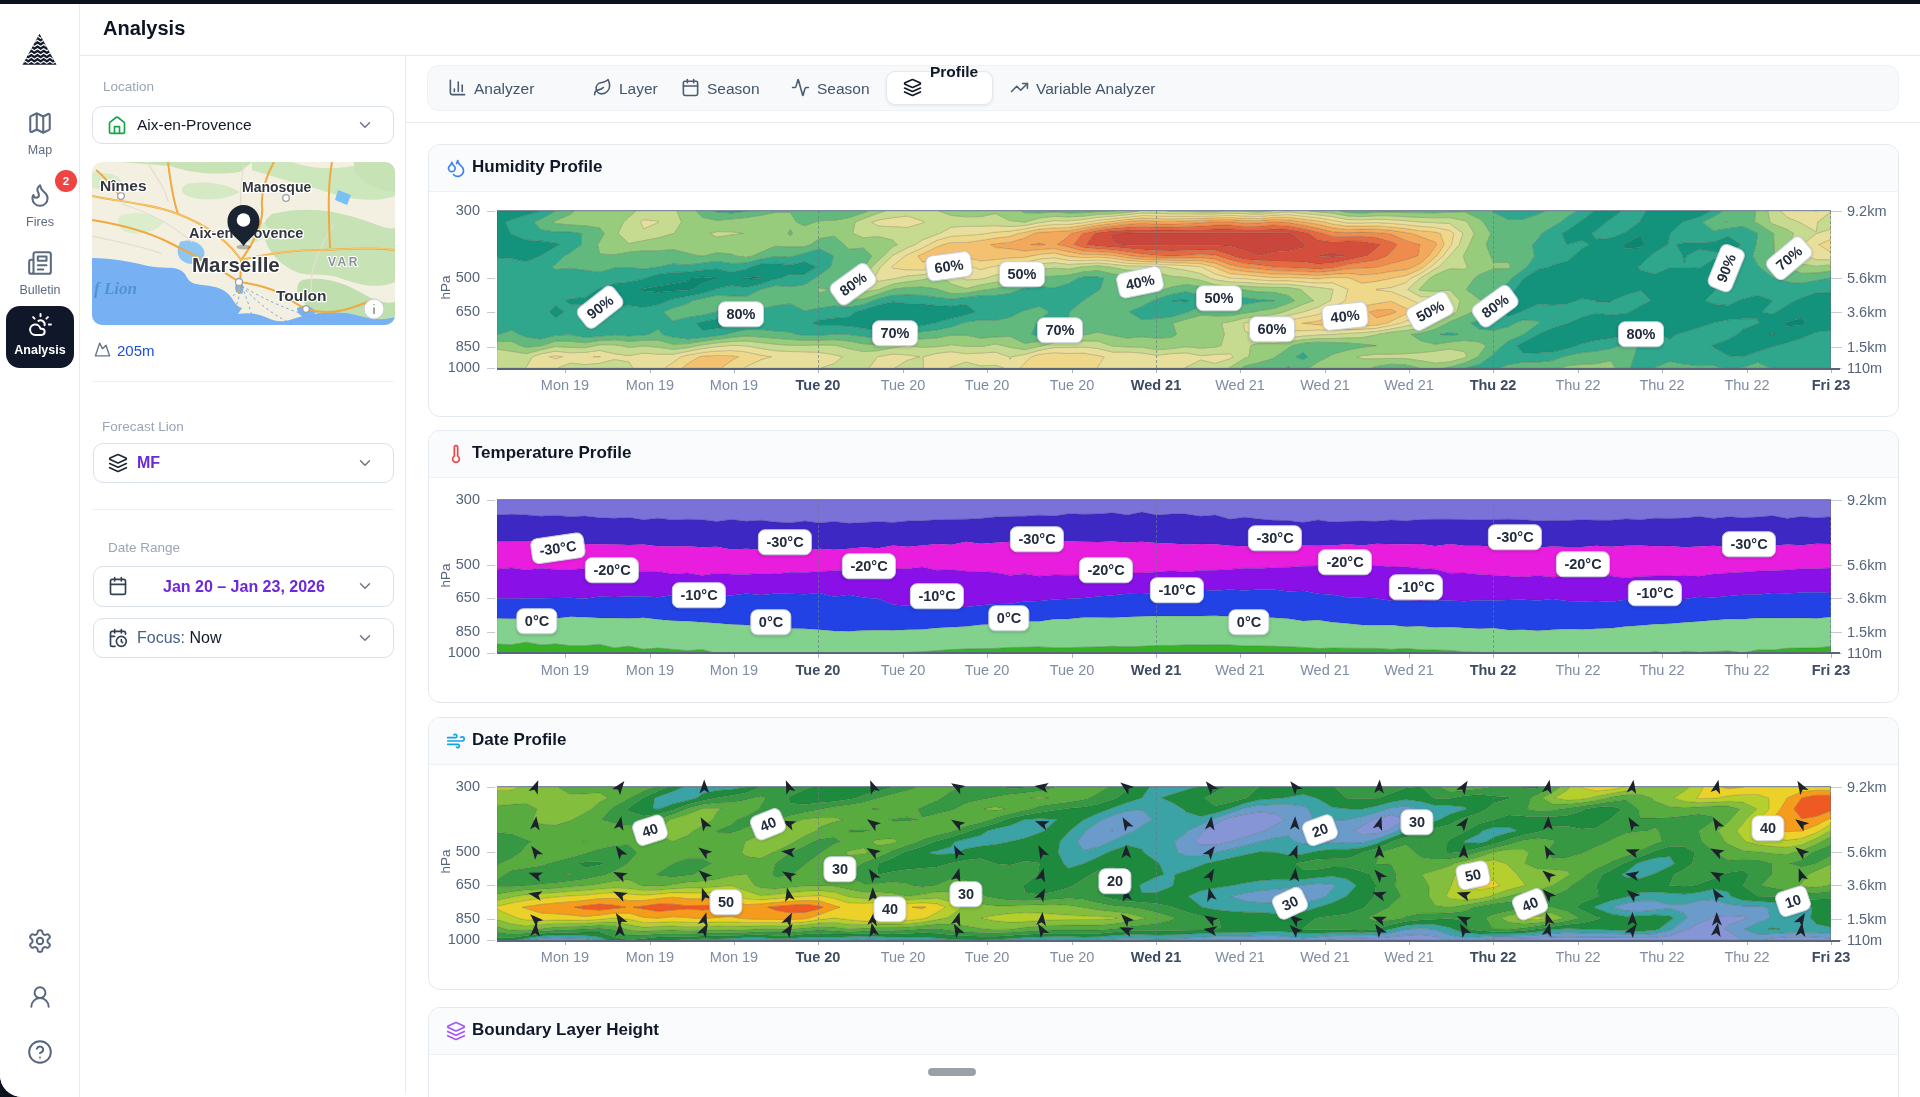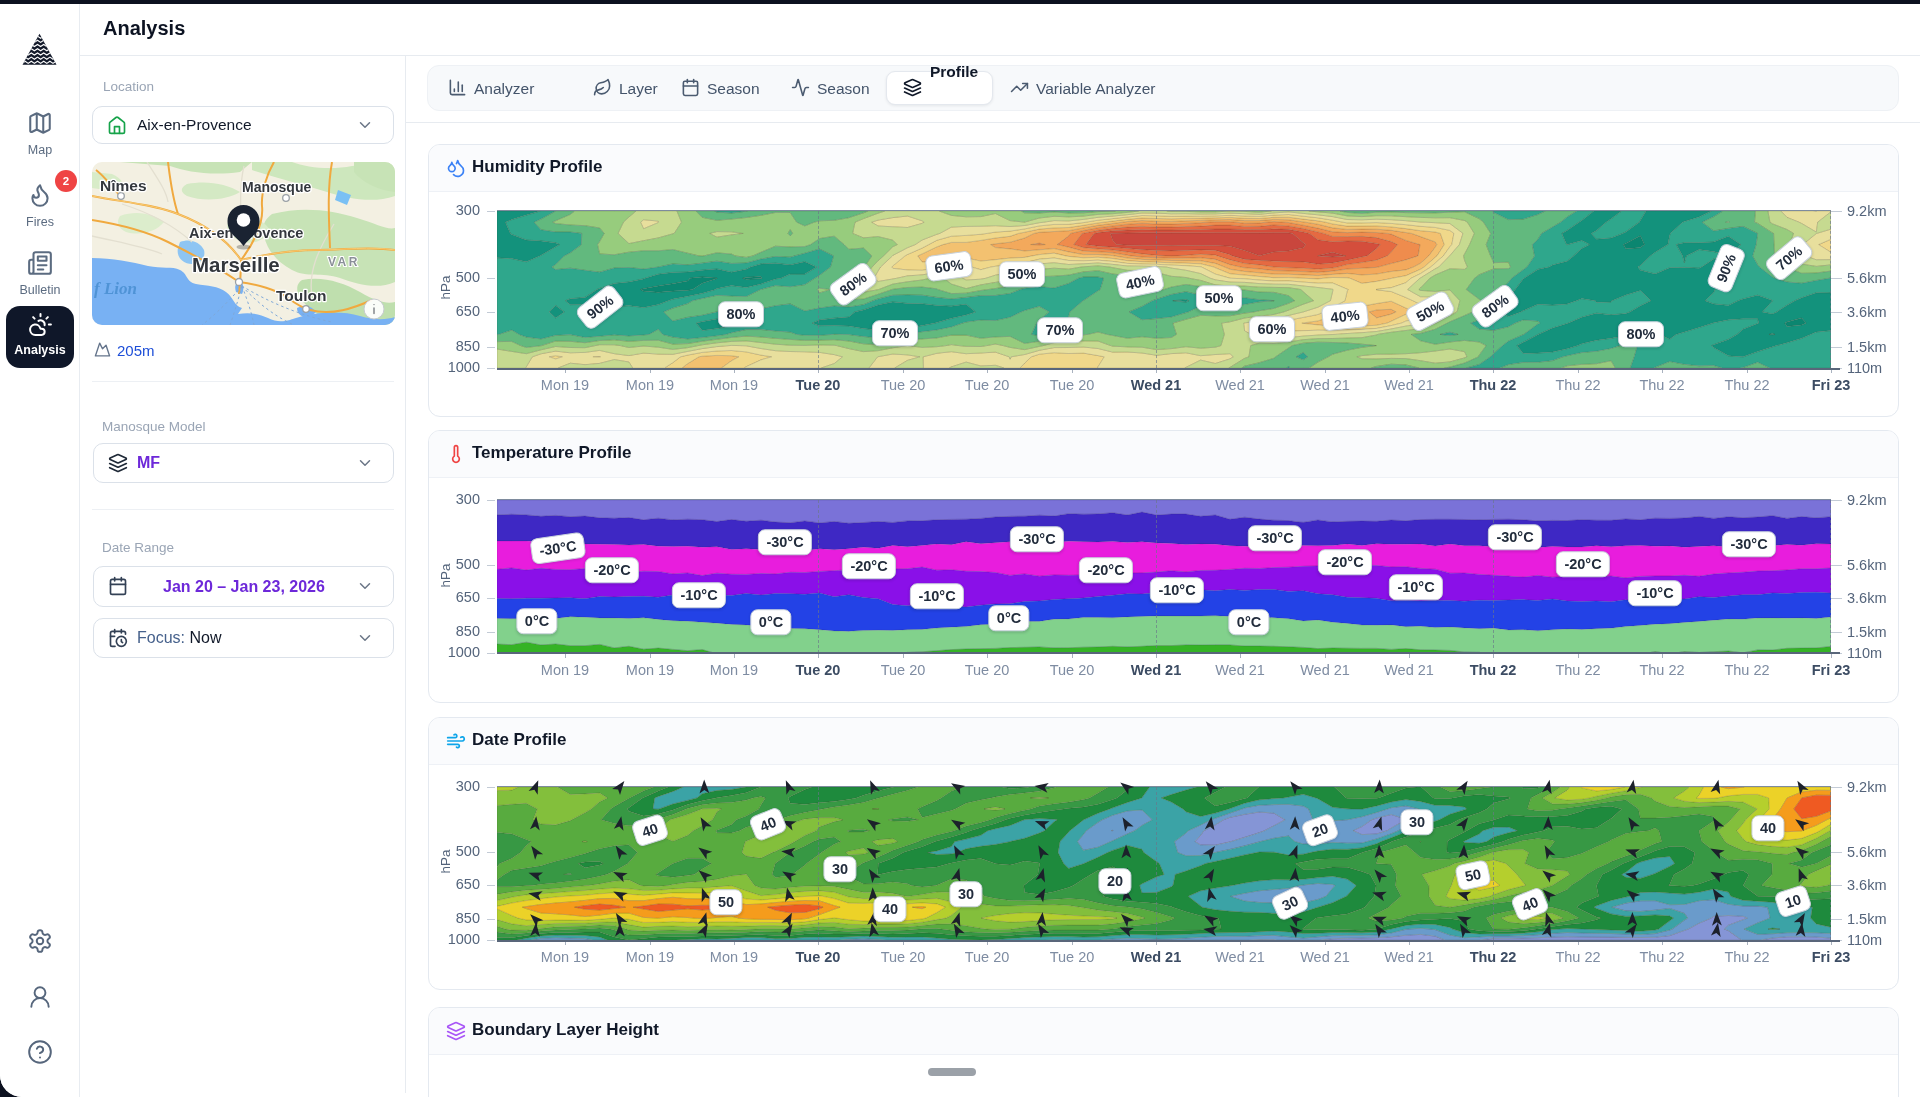--- a/index.html
+++ b/index.html
@@ -157,33 +157,33 @@
 <path d="M0 0 C-5 -8 -16 -12 -16 -25 a16 16 0 1 1 32 0 C16 -12 5 -8 0 0 Z" fill="#1a2332"></path>
 <circle cx="0" cy="-26" r="6.8" fill="#fff"></circle>
 </g>
 </svg>
     </div>
     <div style="position:absolute;left:94px;top:341px"><svg class="" width="17" height="17" viewBox="0 0 24 24" fill="none" stroke="#64748b" stroke-width="2" stroke-linecap="round" stroke-linejoin="round">
         <path d="m8 3 4 8 5-5 5 15H2L8 3z"></path>
       </svg></div>
     <div style="position:absolute;left:117px;top:342px;font:400 15px 'Liberation Sans',sans-serif;color:#1d4ed8">205m</div>
     <div style="position:absolute;left:92px;top:381px;width:302px;height:1px;background:#edf0f4"></div>
-    <div class="lab" style="left:102px;top:419px">Manosque Model</div>
+    <div class="lab" style="left:102px;top:419px">Forecast Lion</div>
     <div style="position:absolute;left:93px;top:443px;width:301px;height:40px;border:1px solid #dbe1e9;border-radius:10px;background:#fff"></div>
     <div style="position:absolute;left:108px;top:453px"><svg class="" width="20" height="20" viewBox="0 0 24 24" fill="none" stroke="#1f2937" stroke-width="2" stroke-linecap="round" stroke-linejoin="round">
         <path d="m12.83 2.18a2 2 0 0 0-1.66 0L2.6 6.08a1 1 0 0 0 0 1.83l8.58 3.91a2 2 0 0 0 1.66 0l8.58-3.9a1 1 0 0 0 0-1.83Z"></path>
         <path d="m22 17.65-9.17 4.16a2 2 0 0 1-1.66 0L2 17.65"></path>
         <path d="m22 12.65-9.17 4.16a2 2 0 0 1-1.66 0L2 12.65"></path>
       </svg></div>
     <div style="position:absolute;left:137px;top:454px;font:700 16px 'Liberation Sans',sans-serif;color:#6d28d9">MF</div>
     <div style="position:absolute;left:356px;top:454px"><svg class="" width="18" height="18" viewBox="0 0 24 24" fill="none" stroke="#6b7687" stroke-width="2" stroke-linecap="round" stroke-linejoin="round">
         <path d="m6 9 6 6 6-6"></path>
       </svg></div>
     <div style="position:absolute;left:92px;top:509px;width:302px;height:1px;background:#edf0f4"></div>
-    <div class="lab" style="left:102px;top:540px">Date Range</div>
+    <div class="lab" style="left:108px;top:540px">Date Range</div>
     <div style="position:absolute;left:93px;top:566px;width:301px;height:41px;border:1px solid #dbe1e9;border-radius:10px;background:#fff"></div>
     <div style="position:absolute;left:108px;top:576px"><svg class="" width="20" height="20" viewBox="0 0 24 24" fill="none" stroke="#334155" stroke-width="2" stroke-linecap="round" stroke-linejoin="round">
         <path d="M8 2v4"></path>
         <path d="M16 2v4"></path>
         <rect x="3" y="4" width="18" height="18" rx="2"></rect>
         <path d="M3 10h18"></path>
       </svg></div>
     <div style="position:absolute;left:163px;top:578px;font:700 16px 'Liberation Sans',sans-serif;color:#6d28d9">Jan 20 – Jan 23, 2026</div>
     <div style="position:absolute;left:356px;top:577px"><svg class="" width="18" height="18" viewBox="0 0 24 24" fill="none" stroke="#6b7687" stroke-width="2" stroke-linecap="round" stroke-linejoin="round">
         <path d="m6 9 6 6 6-6"></path>

